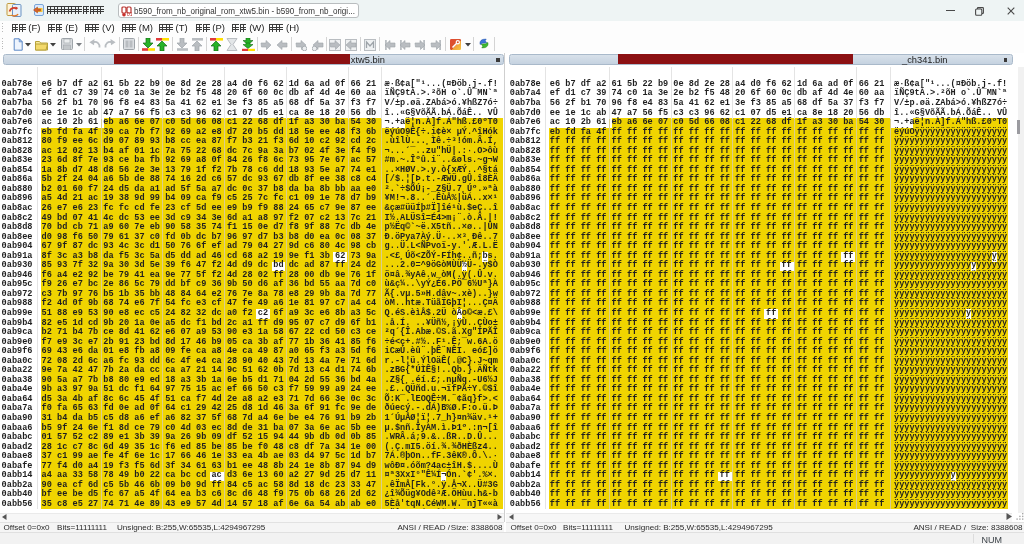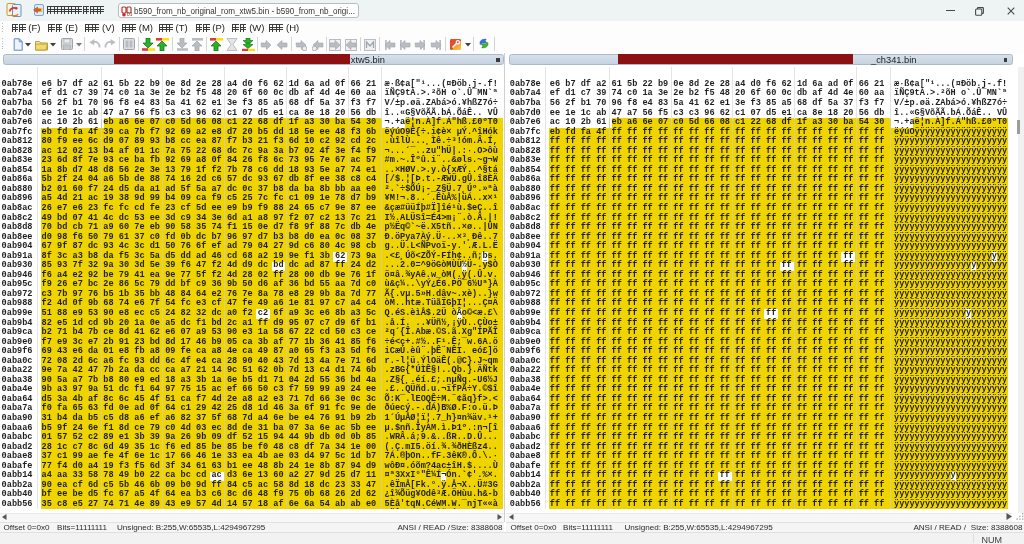--- a/index.html
+++ b/index.html
@@ -254,21 +254,21 @@
 <svg class="ic" style="left:477.7px;top:37.5px" width="12" height="11" viewBox="0 0 12 11">
       <path d="M2.2 6.5C1.3 4 3 1.6 5.6 1.3l2.6-.2-1 1.7 1.5 2-4.3.4z" fill="#3b74d9" stroke="#1d4fa8" stroke-width=".5"></path>
       <path d="M9.8 4.5c.9 2.5-.8 4.9-3.4 5.2l-2.6.2 1-1.7-1.5-2 4.3-.4z" fill="#3fba32" stroke="#1d7a18" stroke-width=".5"></path>
     </svg>
 
 <div class="abs" style="left:3px;top:54px;width:500.5px;height:11px;background:linear-gradient(#d8e1ea,#c5d2e0);border:1px solid #a9b9ca;border-radius:2.5px"></div>
 <div class="abs" style="left:508.5px;top:54px;width:504px;height:11px;background:linear-gradient(#d8e1ea,#c5d2e0);border:1px solid #a9b9ca;border-radius:2.5px"></div>
 <div class="abs" style="left:113.6px;top:54.2px;width:236px;height:10.2px;background:#8c1113"></div>
 <div class="abs" style="left:617.7px;top:54.2px;width:235.5px;height:10.2px;background:#8c1113"></div>
 <div class="abs" style="left:350.8px;top:55.4px;font-size:9.3px;color:#1c1c1c">xtw5.bin</div>
-<div class="abs" style="left:871px;top:55.4px;font-size:9.3px;color:#1c1c1c">_ch341.bin</div>
+<div class="abs" style="left:902px;top:55.4px;font-size:9.3px;color:#1c1c1c">_ch341.bin</div>
 <div class="abs" style="left:496px;top:58px;width:3.6px;height:3.6px;background:#3a3a3a"></div>
 <div class="abs" style="left:1003.8px;top:58px;width:3.6px;height:3.6px;background:#3a3a3a"></div>
 
 <div class="abs" style="left:0;top:66.5px;width:1024px;height:442.8px;overflow:hidden">
 <div style="position:absolute;left:0;top:-66.5px;width:1024px;height:544px">
 <div class="bg" style="left:103.69px;top:118.45px;width:278.81px;height:9.55px"></div>
 <div class="bg" style="left:41.00px;top:128.00px;width:340.60px;height:381.30px"></div>
 <div class="bg" style="left:404.60px;top:118.45px;width:98.80px;height:9.55px"></div>
 <div class="bg" style="left:381.80px;top:128.00px;width:121.60px;height:381.30px"></div>
 <div class="wc" style="left:333.28px;top:252.15px;width:13.90px;height:9.55px"></div>

